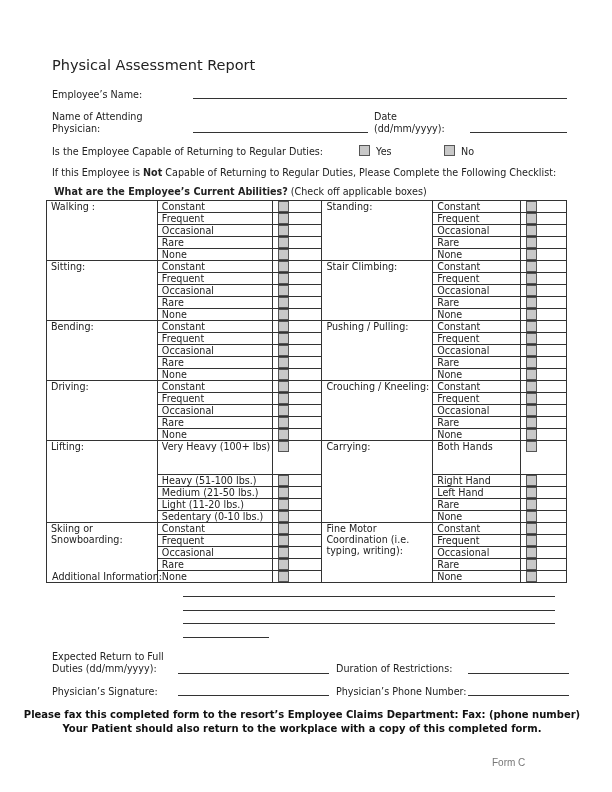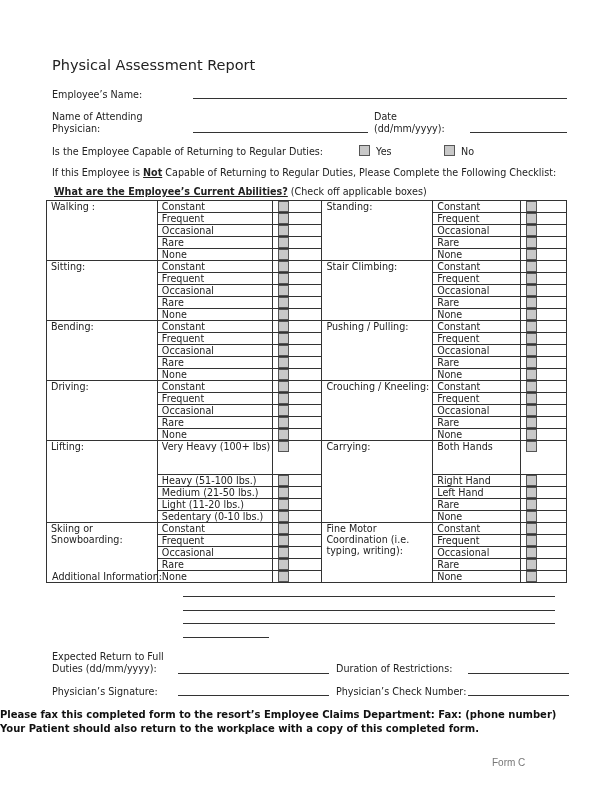--- a/index.html
+++ b/index.html
@@ -2,29 +2,29 @@
 <html><head>
 <meta charset="utf-8">
 <style>
   * { box-sizing: border-box; }
   html, body { margin: 0; padding: 0; background: #ffffff; }
   body { width: 612px; height: 792px; position: relative; font-family: "DejaVu Sans", sans-serif; color: #111; overflow: hidden; }
   .abs { position: absolute; }
   .title { left: 52px; top: 57px; font-size: 14.5px; color: #222; text-align: right; }
   .lbl { font-size: 9.6px; line-height: 11.5px; color: #222; }
   .line { position: absolute; height: 0; border-top: 1px solid #333; }
-  .bold { font-weight: bold; text-decoration: underline; }
+  .bold { font-weight: bold; }
   .cb { display: inline-block; width: 11px; height: 11px; background: #c8c8c8; border: 1px solid #555; vertical-align: -1px; }
   table.grid { position: absolute; left: 46px; top: 200px; width: 521px; border-collapse: collapse; font-size: 9.6px; color: #222; }
   table.grid td { border: 1px solid #333; padding: 0 0 0 4px; height: 11.7px; line-height: 11px; vertical-align: top; }
   table.grid td.cat { border-bottom: 1px solid #333; }
   table.grid td.cbc { padding-left: 5px; }
   table.grid td.cbc .cb { vertical-align: top; margin-top: 0px; }
   .outer { border: 1.5px solid #333 !important; padding-left: 21px; }
-  .footer-note { font-size: 10px; font-weight: bold; width: 604px; left: 0; color: #111; }
+  .footer-note { font-size: 10px; font-weight: bold; text-align: center; width: 604px; left: 0; color: #111; }
   .formc { left: 492px; top: 757px; font-family: "Liberation Sans", sans-serif; font-size: 10px; color: #777; }
 </style>
 </head>
 <body>
 
 <div class="abs title">Physical Assessment Report</div>
 
 <div class="abs lbl" style="left:52px;top:89px;">Employee’s Name:</div>
 <div class="line" style="left:193px;top:98px;width:374px;"></div>
 
@@ -271,18 +271,18 @@
 <div class="abs lbl" style="left:52px;top:651px;">
   <div>Expected Return to Full</div>
   <div>Duties (dd/mm/yyyy):</div>
 </div>
 <div class="line" style="left:178px;top:673px;width:151px;"></div>
 <div class="abs lbl" style="left:336px;top:663px;">Duration of Restrictions:</div>
 <div class="line" style="left:468px;top:673px;width:101px;"></div>
 
 <div class="abs lbl" style="left:52px;top:686px;">Physician’s Signature:</div>
 <div class="line" style="left:178px;top:695px;width:151px;"></div>
-<div class="abs lbl" style="left:336px;top:686px;">Physician’s Check Number:</div>
+<div class="abs lbl" style="left:336px;top:686px;">Physician’s Phone Number:</div>
 <div class="line" style="left:468px;top:695px;width:101px;"></div>
 
 <div class="abs footer-note" style="top:709px;">Please fax this completed form to the resort’s Employee Claims Department: Fax: (phone number)</div>
 <div class="abs footer-note" style="top:723px;">Your Patient should also return to the workplace with a copy of this completed form.</div>
 <div class="abs formc">Form C</div>
 
 </body></html>

